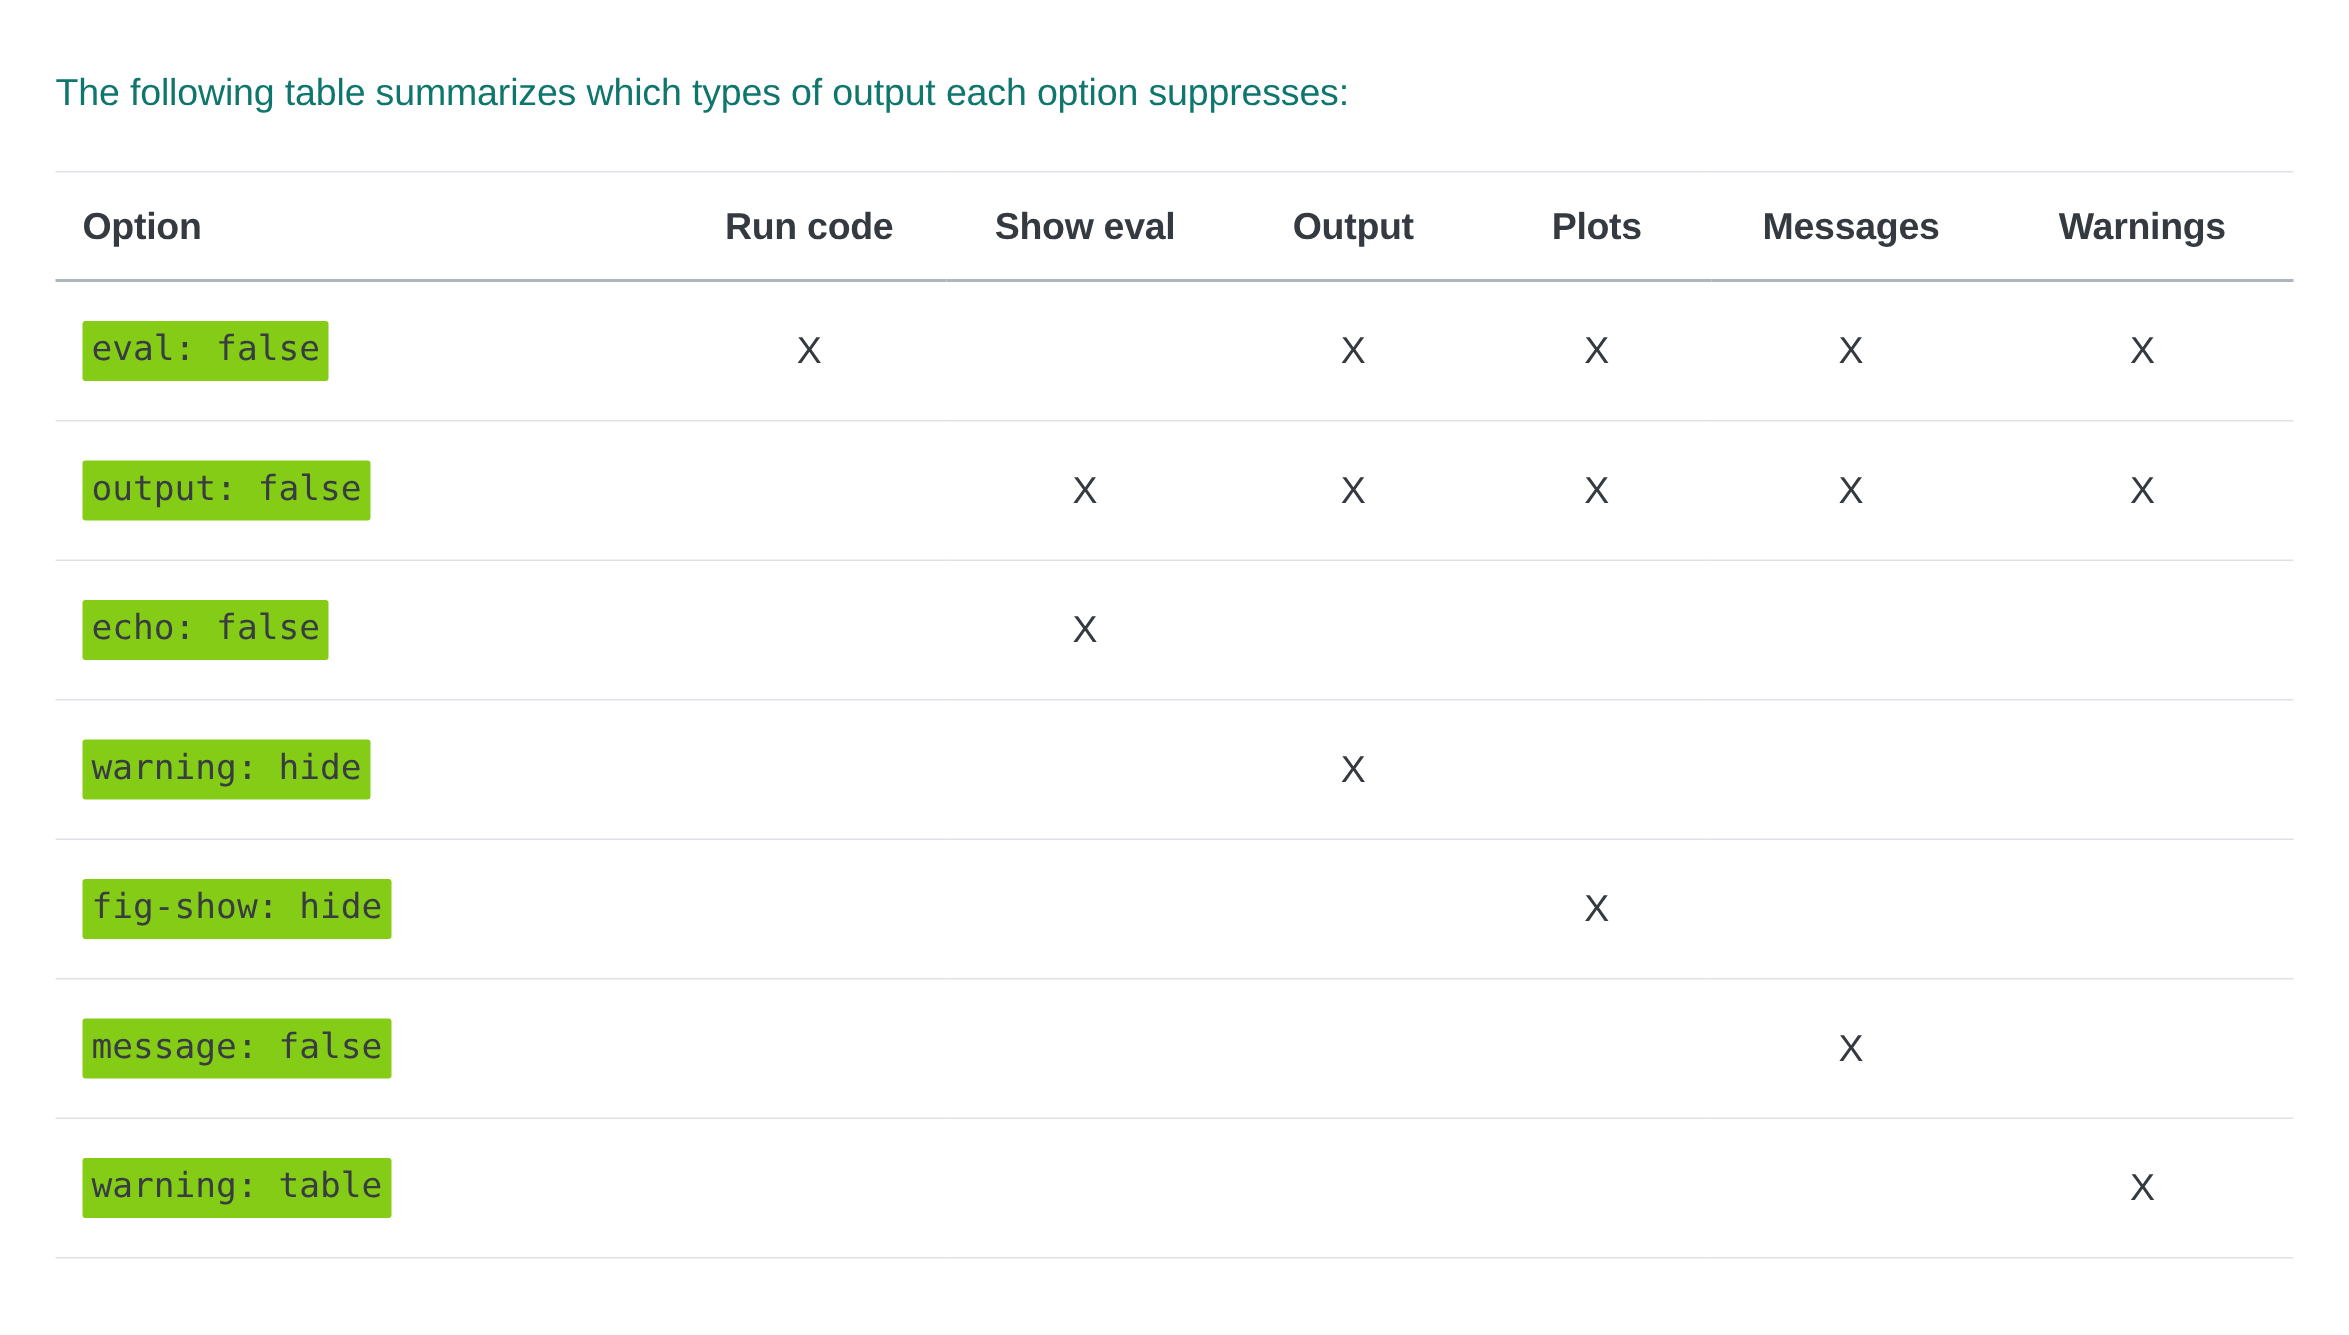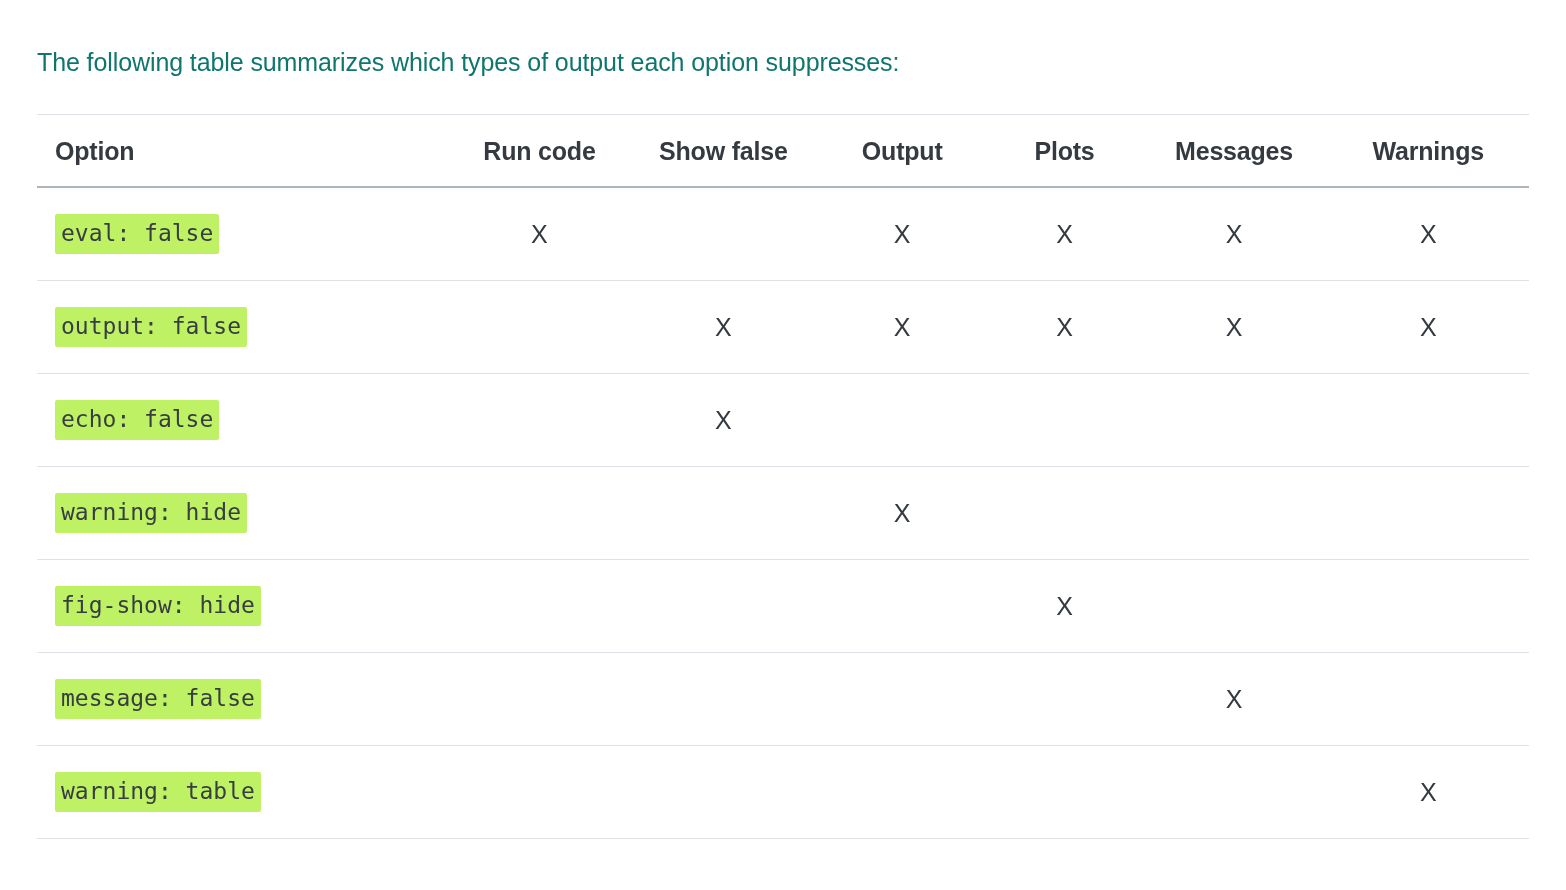--- a/index.html
+++ b/index.html
@@ -65,21 +65,21 @@
   }
   table.opt-table td.opt-cell {
     text-align: left;
     padding-left: 18px;
   }
   code.opt-code {
     display: inline-block;
     font-family: "DejaVu Sans Mono", monospace;
     font-size: 23px;
     line-height: 1.35;
-    background: #bef264;
+    background: #84cc16;
     color: #373d41;
     padding: 4px 6px;
     border-radius: 2px;
     white-space: pre;
   }
   .mark {
     display: inline-block;
     font-family: "Liberation Sans", sans-serif;
     font-size: 25px;
     color: #343a40;
@@ -107,21 +107,21 @@
       <col class="c-show">
       <col class="c-output">
       <col class="c-plots">
       <col class="c-messages">
       <col class="c-warnings">
     </colgroup>
     <thead>
       <tr>
         <th class="col-option">Option</th>
         <th>Run code</th>
-        <th>Show false</th>
+        <th>Show eval</th>
         <th>Output</th>
         <th>Plots</th>
         <th>Messages</th>
         <th>Warnings</th>
       </tr>
     </thead>
     <tbody>
       <tr>
         <td class="opt-cell"><code class="opt-code">eval: false</code></td>
         <td><span class="mark">X</span></td>

